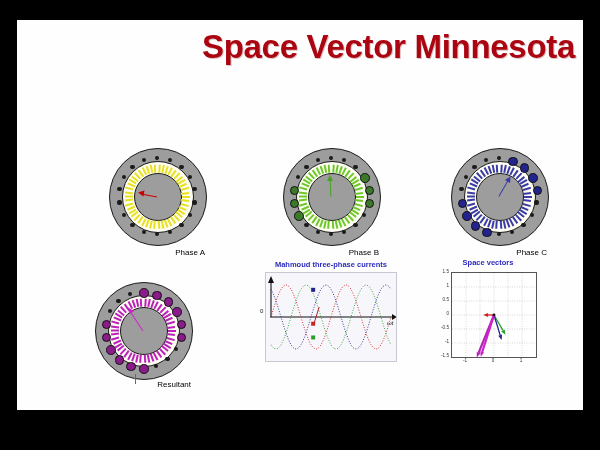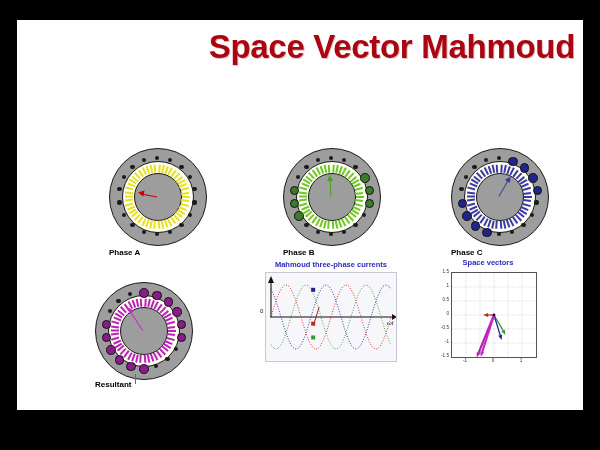--- a/index.html
+++ b/index.html
@@ -33,22 +33,22 @@
     left:13px;top:13px;width:70px;height:70px;
     background:#fdfdf2;border:1.2px solid #1b1b1b;
   }
   .rotor{
     left:25px;top:25px;width:46px;height:46px;
     background:#9d9d9d;border:1.1px solid #1b1b1b;
   }
   .slotdot{position:absolute;border-radius:50%;}
   .tick{position:absolute;transform-origin:0 50%;}
   .mlabel{
-    position:absolute;width:96px;text-align:left;top:100px;left:0;
-    font-size:8px;font-weight:bold;
+    position:absolute;width:96px;text-align:right;top:100px;left:0;
+    font-size:8px;font-weight:normal;
   }
   .arrow-line{position:absolute;transform-origin:0 50%;height:1.4px;}
   .arrow-head{position:absolute;width:0;height:0;}
   
   .plot-title{
     position:absolute;width:100%;text-align:center;top:0;left:0;
     font-size:7.5px;font-weight:bold;color:#2b2bbf;
   }
   #wave{position:absolute;left:248px;top:240px;width:132px;height:105px;}
   #wave-frame{
@@ -73,21 +73,21 @@
     text-align:center;font-family:"Liberation Serif", serif;
     font-style:italic;font-size:9.2px;color:#111;line-height:13px;
     padding:0 36px;
   }
 </style>
 </head>
 <body>
 
 <div id="slide">
 
-  <div id="title">Space Vector Mahmoud</div>
+  <div id="title">Space Vector Minnesota</div>
   <div id="title-rule"></div>
 
   <div class="motor" style="left:92px;top:128px;width:96px;height:112px;">
     <div class="disc stator"></div>
     <div class="disc stator-inner"></div>
     <div class="disc rotor"></div>
     <div class="slots" id="slots-a">
         <div class="slotdot" style="width: 4.2px; height: 4.2px; left: 45.9px; top: 7.9px; background: rgb(27, 27, 27); border: none;"></div>
         <div class="slotdot" style="width: 4.2px; height: 4.2px; left: 58.8968px; top: 10.1917px; background: rgb(27, 27, 27); border: none;"></div>
         <div class="slotdot" style="width: 4.2px; height: 4.2px; left: 70.3259px; top: 16.7903px; background: rgb(27, 27, 27); border: none;"></div>

